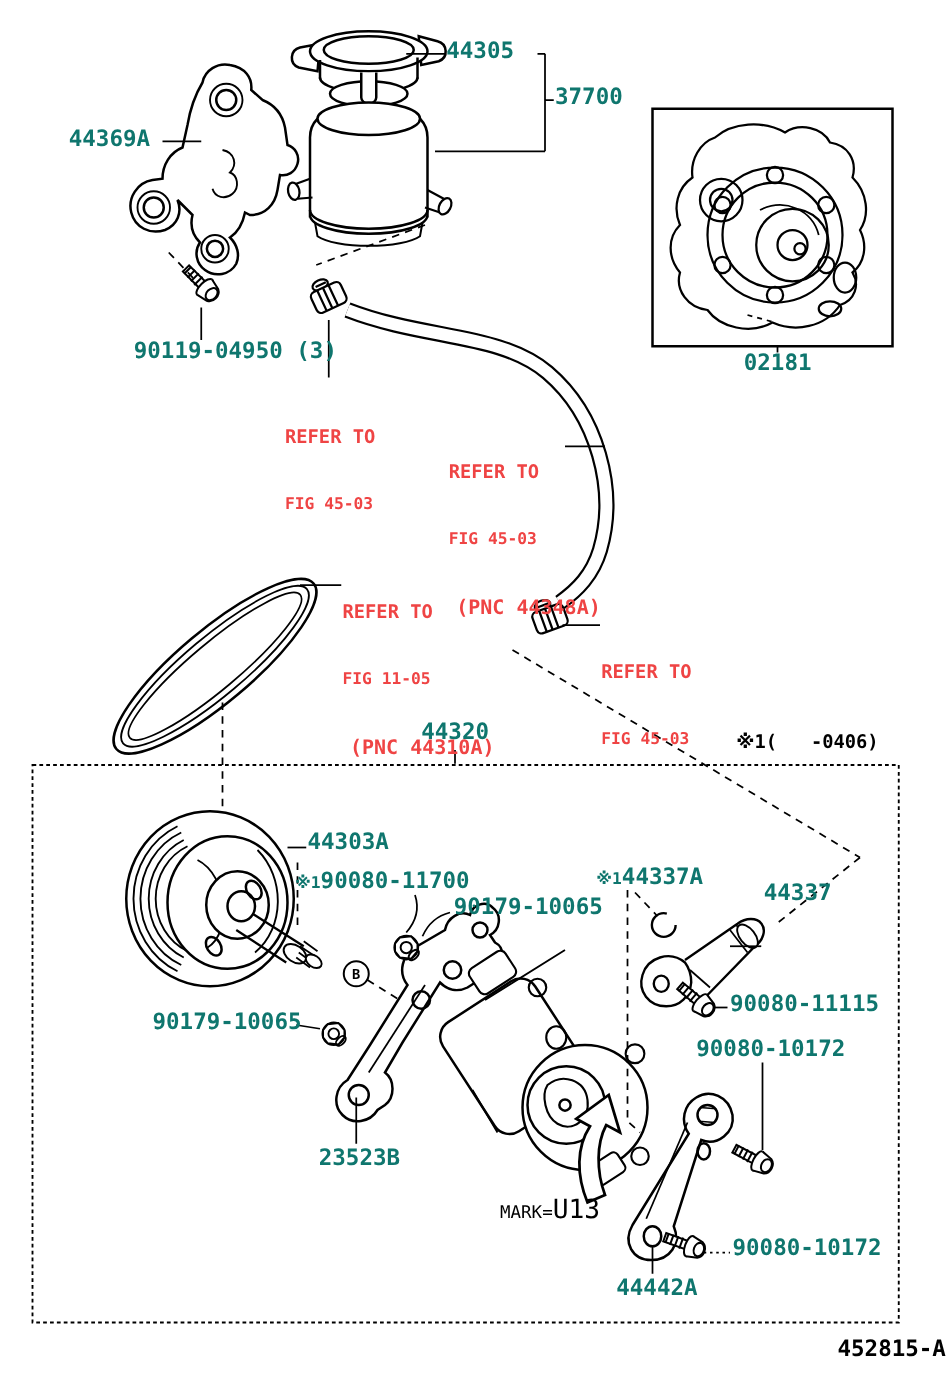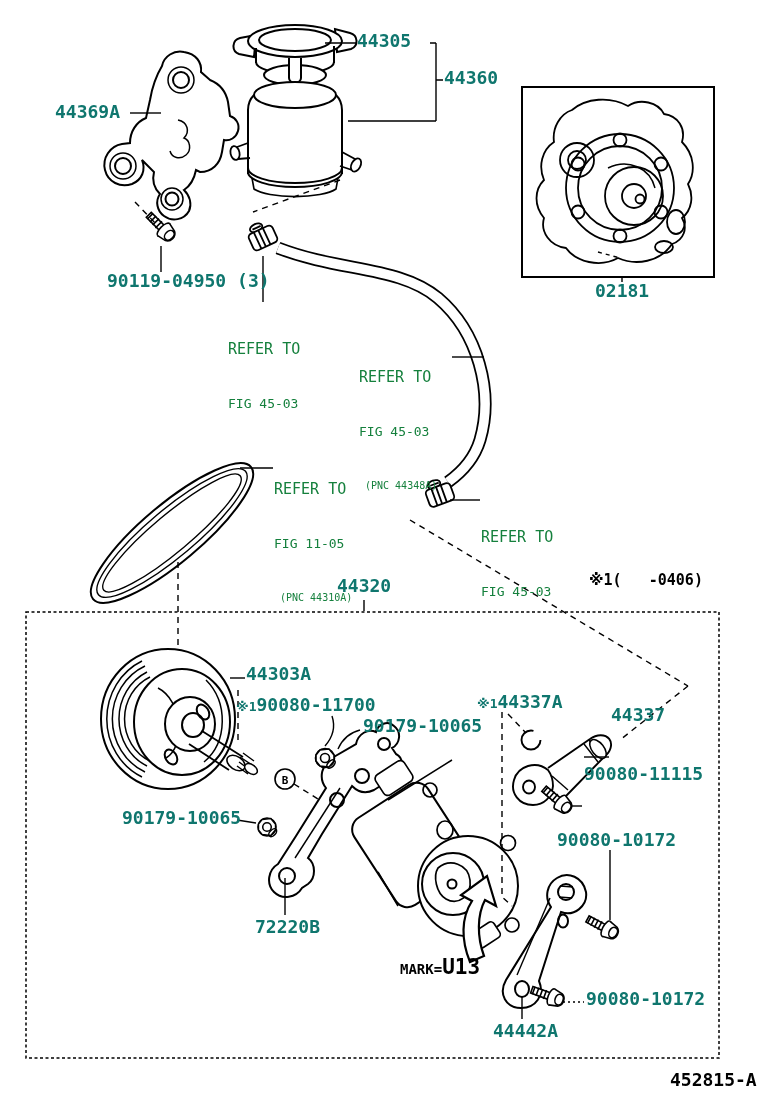--- a/index.html
+++ b/index.html
@@ -1,27 +1,27 @@
 <!DOCTYPE html>
 <html><head>
 <meta charset="utf-8">
 <style>
   html,body { margin:0; padding:0; background:#fff; }
   .stage { position:relative; width:760px; height:1112px; background:#ffffff; overflow:hidden;
            font-family:"DejaVu Sans Mono","DejaVu Sans",monospace; color:#000; }
   .stage svg { position:absolute; left:0; top:0; }
   .pn  { position:absolute; font-weight:700; font-size:18px; line-height:1; white-space:pre; color:#0f766e; }
   .pn .marker { font-size:13px; }
-  .ref { position:absolute; font-weight:400; white-space:pre; color:#15803d; }
+  .ref { position:absolute; font-weight:700; white-space:pre; color:#ef4444; }
   .ref .l1 { font-size:15px; line-height:16px; }
   .ref .l2 { font-size:13px; line-height:17px; }
-  .ref .l3 { font-size:10px; line-height:16px; padding-left:6px; }
-  .note { position:absolute; font-weight:700; font-size:15px; line-height:1; white-space:pre; }
+  .ref .l3 { font-size:16px; line-height:16px; padding-left:6px; }
+  .note { position:absolute; font-weight:700; font-size:15px; line-height:1; white-space:pre;margin-top:13px; }
   .footer { position:absolute; font-weight:700; font-size:18px; line-height:1; white-space:pre; }
-  .mark { position:absolute; font-weight:700; line-height:1; white-space:pre; }
+  .mark { position:absolute; font-weight:400; line-height:1; white-space:pre; }
   .mark .prefix { font-size:14px; }
   .mark .value  { font-size:21px; }
 </style>
 </head>
 <body>
 
 <div class="stage">
 
 <svg width="760" height="1112" viewBox="0 0 760 1112" fill="none" stroke="#000">
   <defs>
@@ -235,38 +235,38 @@
     <path d="M571,806 L582,806"></path>
     <path d="M610,850 L610,920"></path>
     <path d="M285,878 L285,915"></path>
     <path d="M522,997 L522,1019"></path>
     <path d="M563,1002 L584,1002" stroke-dasharray="2 3"></path>
     <path d="M237,820 L256,823"></path>
   </g>
 </svg>
 
 <div class="pn" style="left:357px;top:32px">44305</div>
-<div class="pn" style="left:444px;top:69px">44360</div>
+<div class="pn" style="left:444px;top:69px">37700</div>
 <div class="pn" style="left:55px;top:103px">44369A</div>
 <div class="pn" style="left:107px;top:272px">90119-04950 (3)</div>
 <div class="pn" style="left:595px;top:282px">02181</div>
 <div class="pn" style="left:337px;top:577px">44320</div>
 <div class="pn" style="left:246px;top:665px">44303A</div>
 
 <div class="pn" style="left:236px;top:696px"><span class="marker">※1</span><span>90080-11700</span></div>
 
 <div class="pn" style="left:363px;top:717px">90179-10065</div>
 <div class="pn" style="left:122px;top:809px">90179-10065</div>
 
 <div class="pn" style="left:477px;top:693px"><span class="marker">※1</span><span>44337A</span></div>
 
 <div class="pn" style="left:611px;top:706px">44337</div>
-<div class="pn" style="left:584px;top:765px">90080-11115</div>
+<div class="pn" style="left:584px;top:795px">90080-11115</div>
 <div class="pn" style="left:557px;top:831px">90080-10172</div>
-<div class="pn" style="left:255px;top:918px">72220B</div>
+<div class="pn" style="left:255px;top:918px">23523B</div>
 <div class="pn" style="left:493px;top:1022px">44442A</div>
 <div class="pn" style="left:586px;top:990px">90080-10172</div>
 
 <div class="ref" style="left:228px;top:303px">
   <div class="l1">REFER TO</div>
   <div class="l2">FIG 45-03</div>
 </div>
 
 <div class="ref" style="left:359px;top:331px">
   <div class="l1">REFER TO</div>

